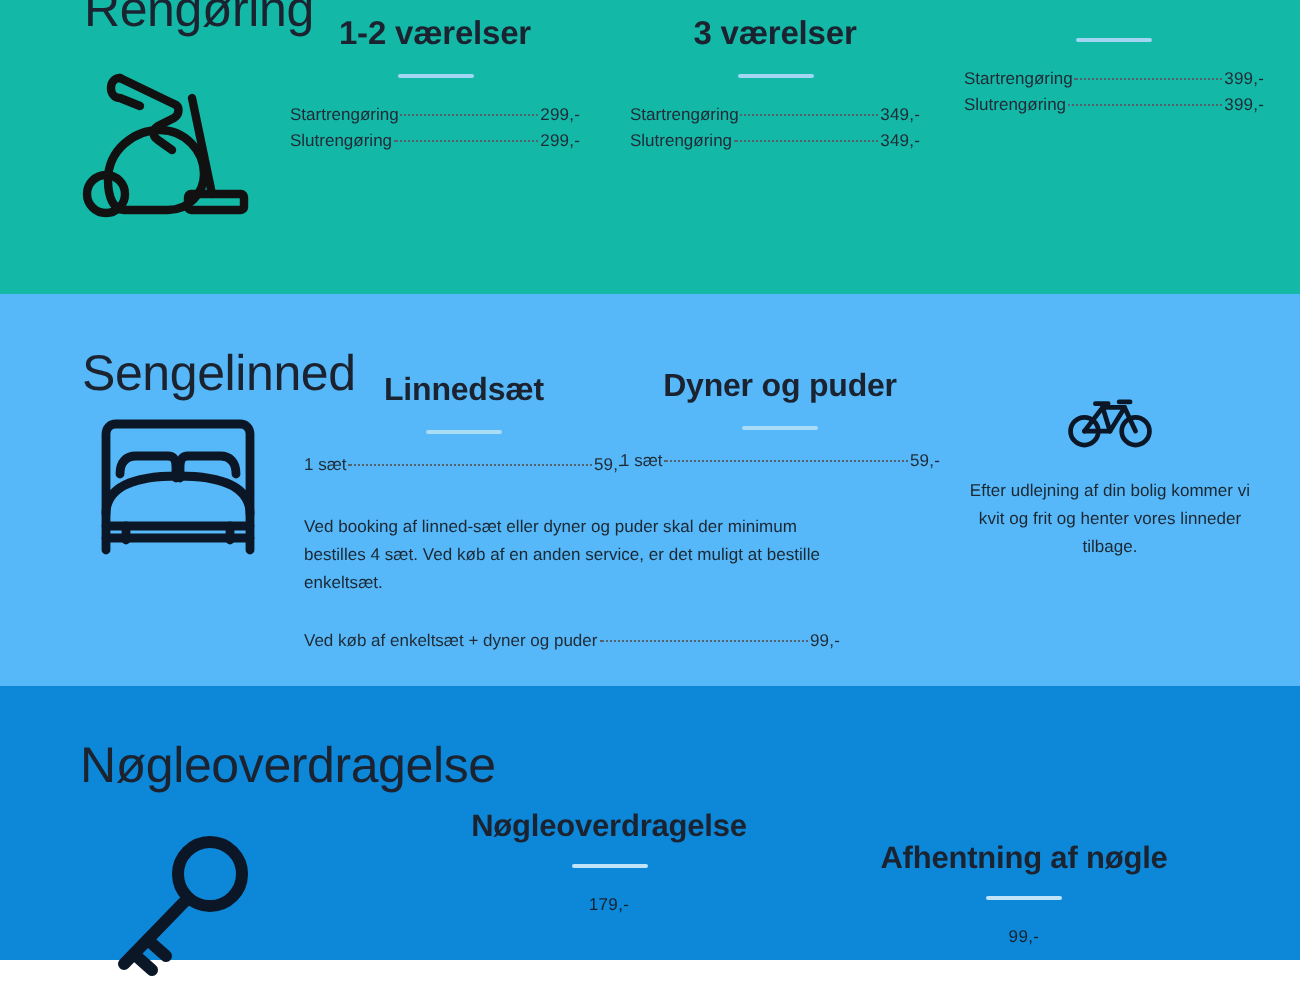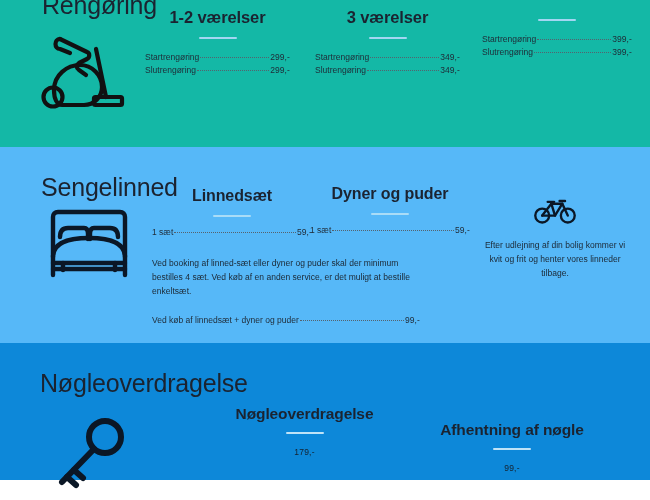--- a/index.html
+++ b/index.html
@@ -189,21 +189,21 @@
       <div class="price-row">
         <span class="price-label">1 sæt</span>
         <span class="leader"></span>
         <span class="price-val">59,-</span>
       </div>
     </div>
 
     <div id="linen-note-block">
       <div class="note">Ved booking af linned-sæt eller dyner og puder skal der minimum bestilles 4 sæt. Ved køb af en anden service, er det muligt at bestille enkeltsæt.</div>
       <div class="price-row note-2">
-        <span class="price-label">Ved køb af linnedsæt + dyner og puder</span>
+        <span class="price-label">Ved køb af enkeltsæt + dyner og puder</span>
         <span class="leader"></span>
         <span class="price-val">99,-</span>
       </div>
     </div>
 
     <div id="bike-block">
       <div class="bike-icon">
         <svg width="42" height="28" viewBox="0 0 46 30" fill="none" stroke="#0b1726" stroke-width="2.6" stroke-linecap="round" stroke-linejoin="round">
           <circle cx="9" cy="20" r="7.6"></circle>
           <circle cx="37" cy="20" r="7.6"></circle>

